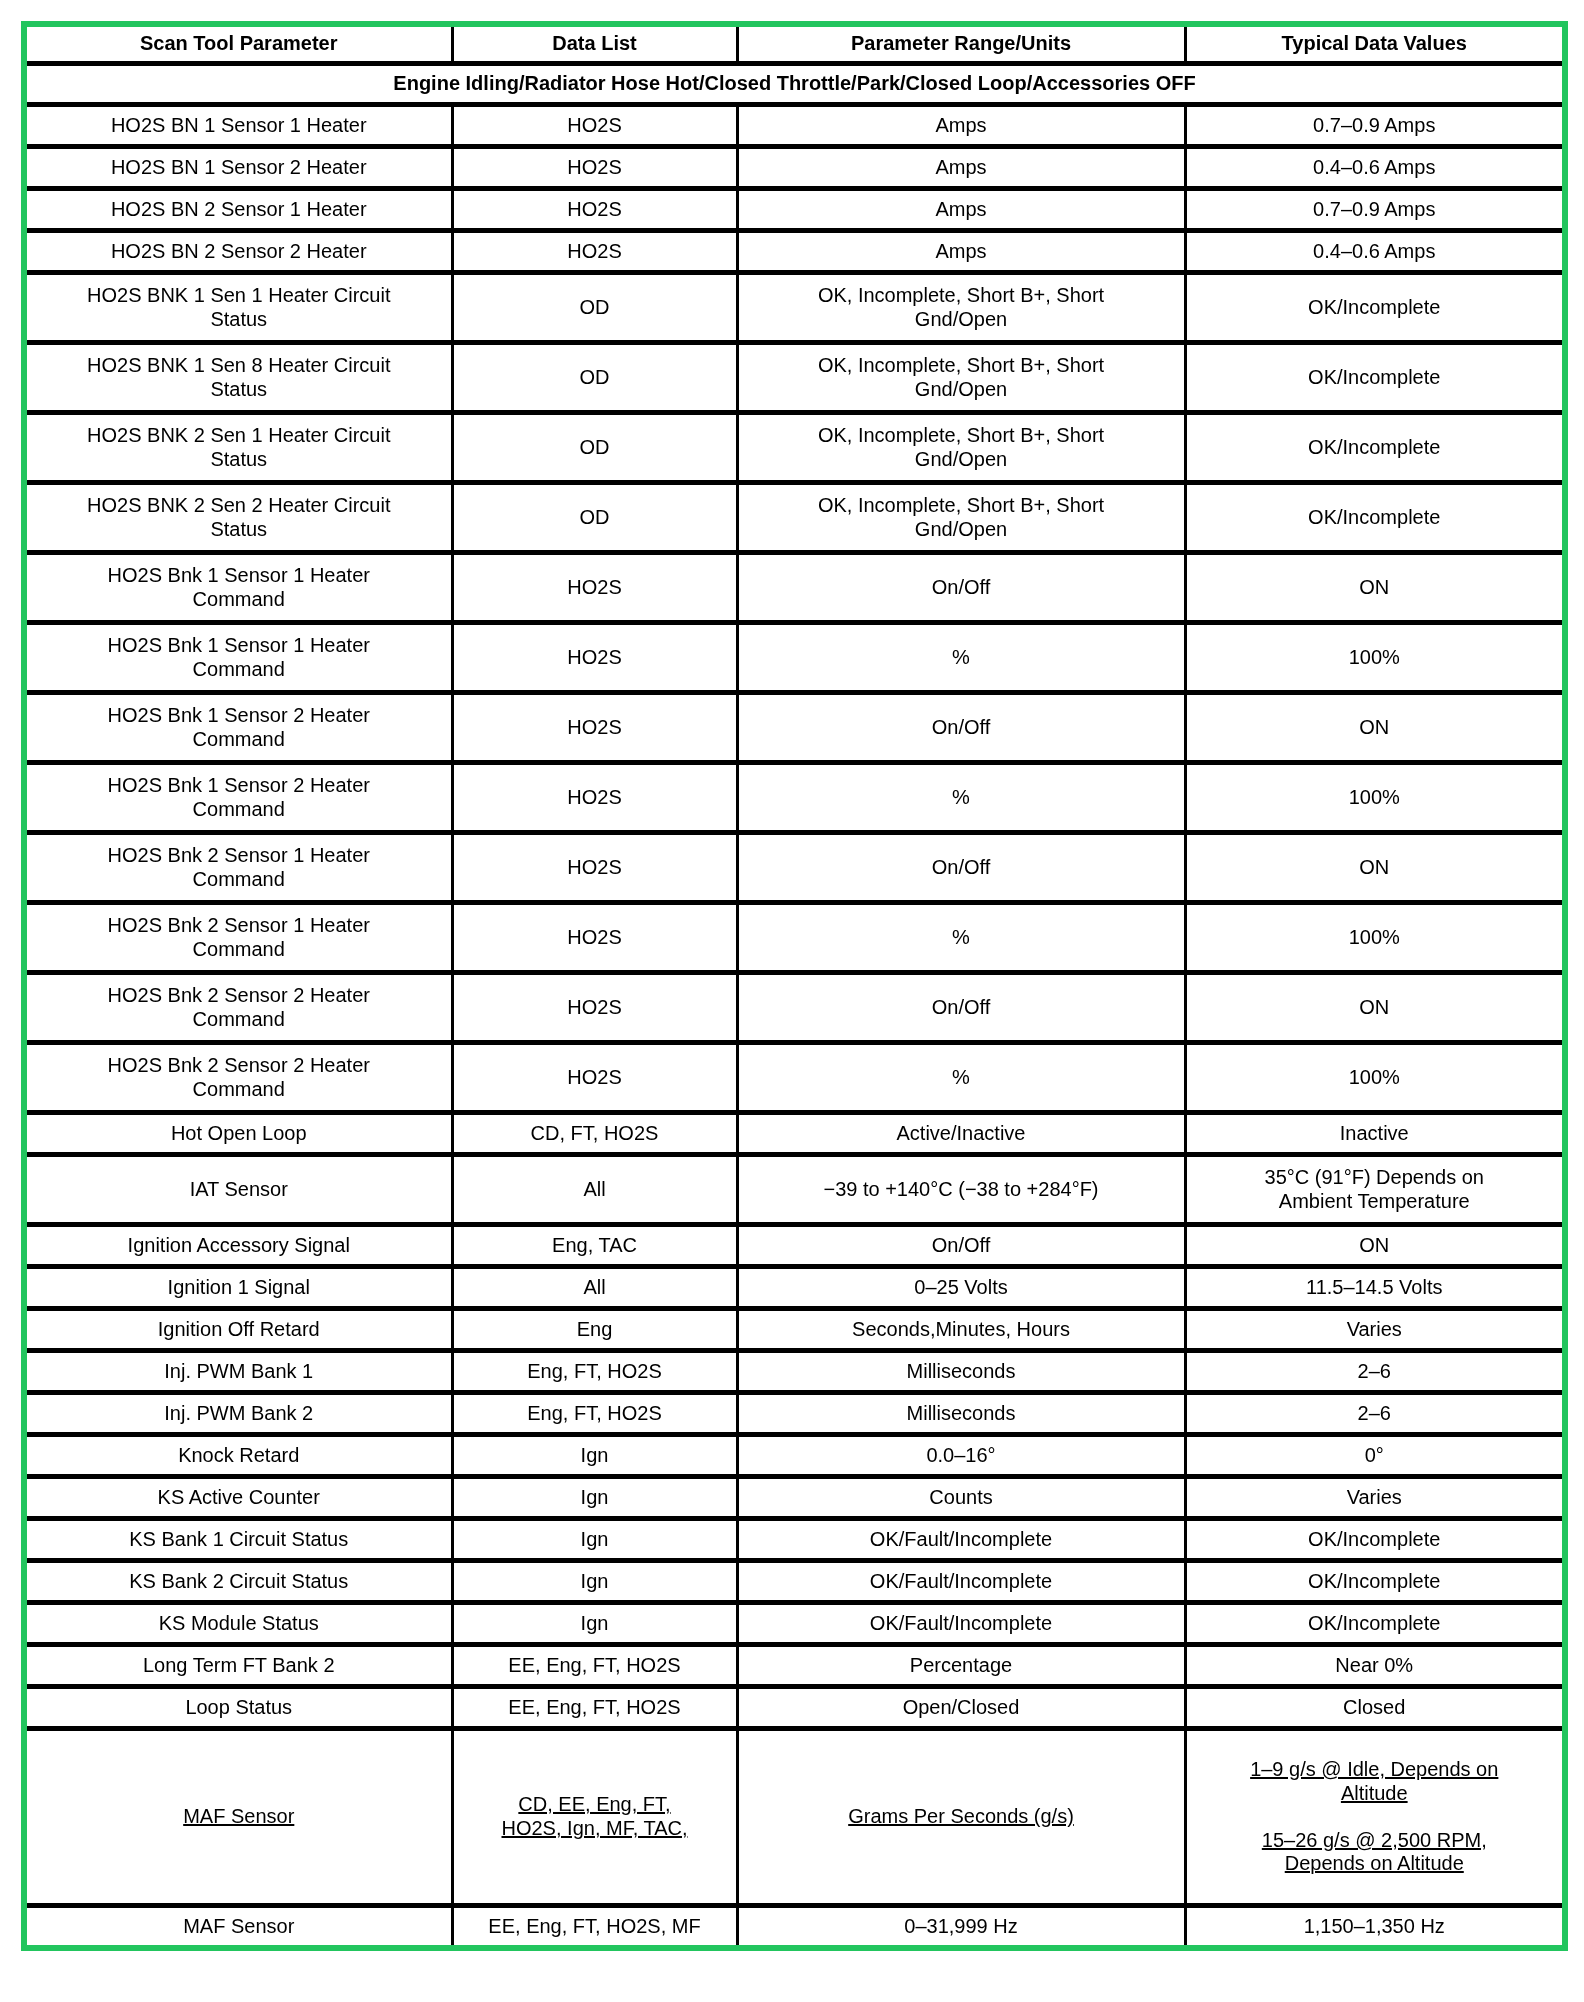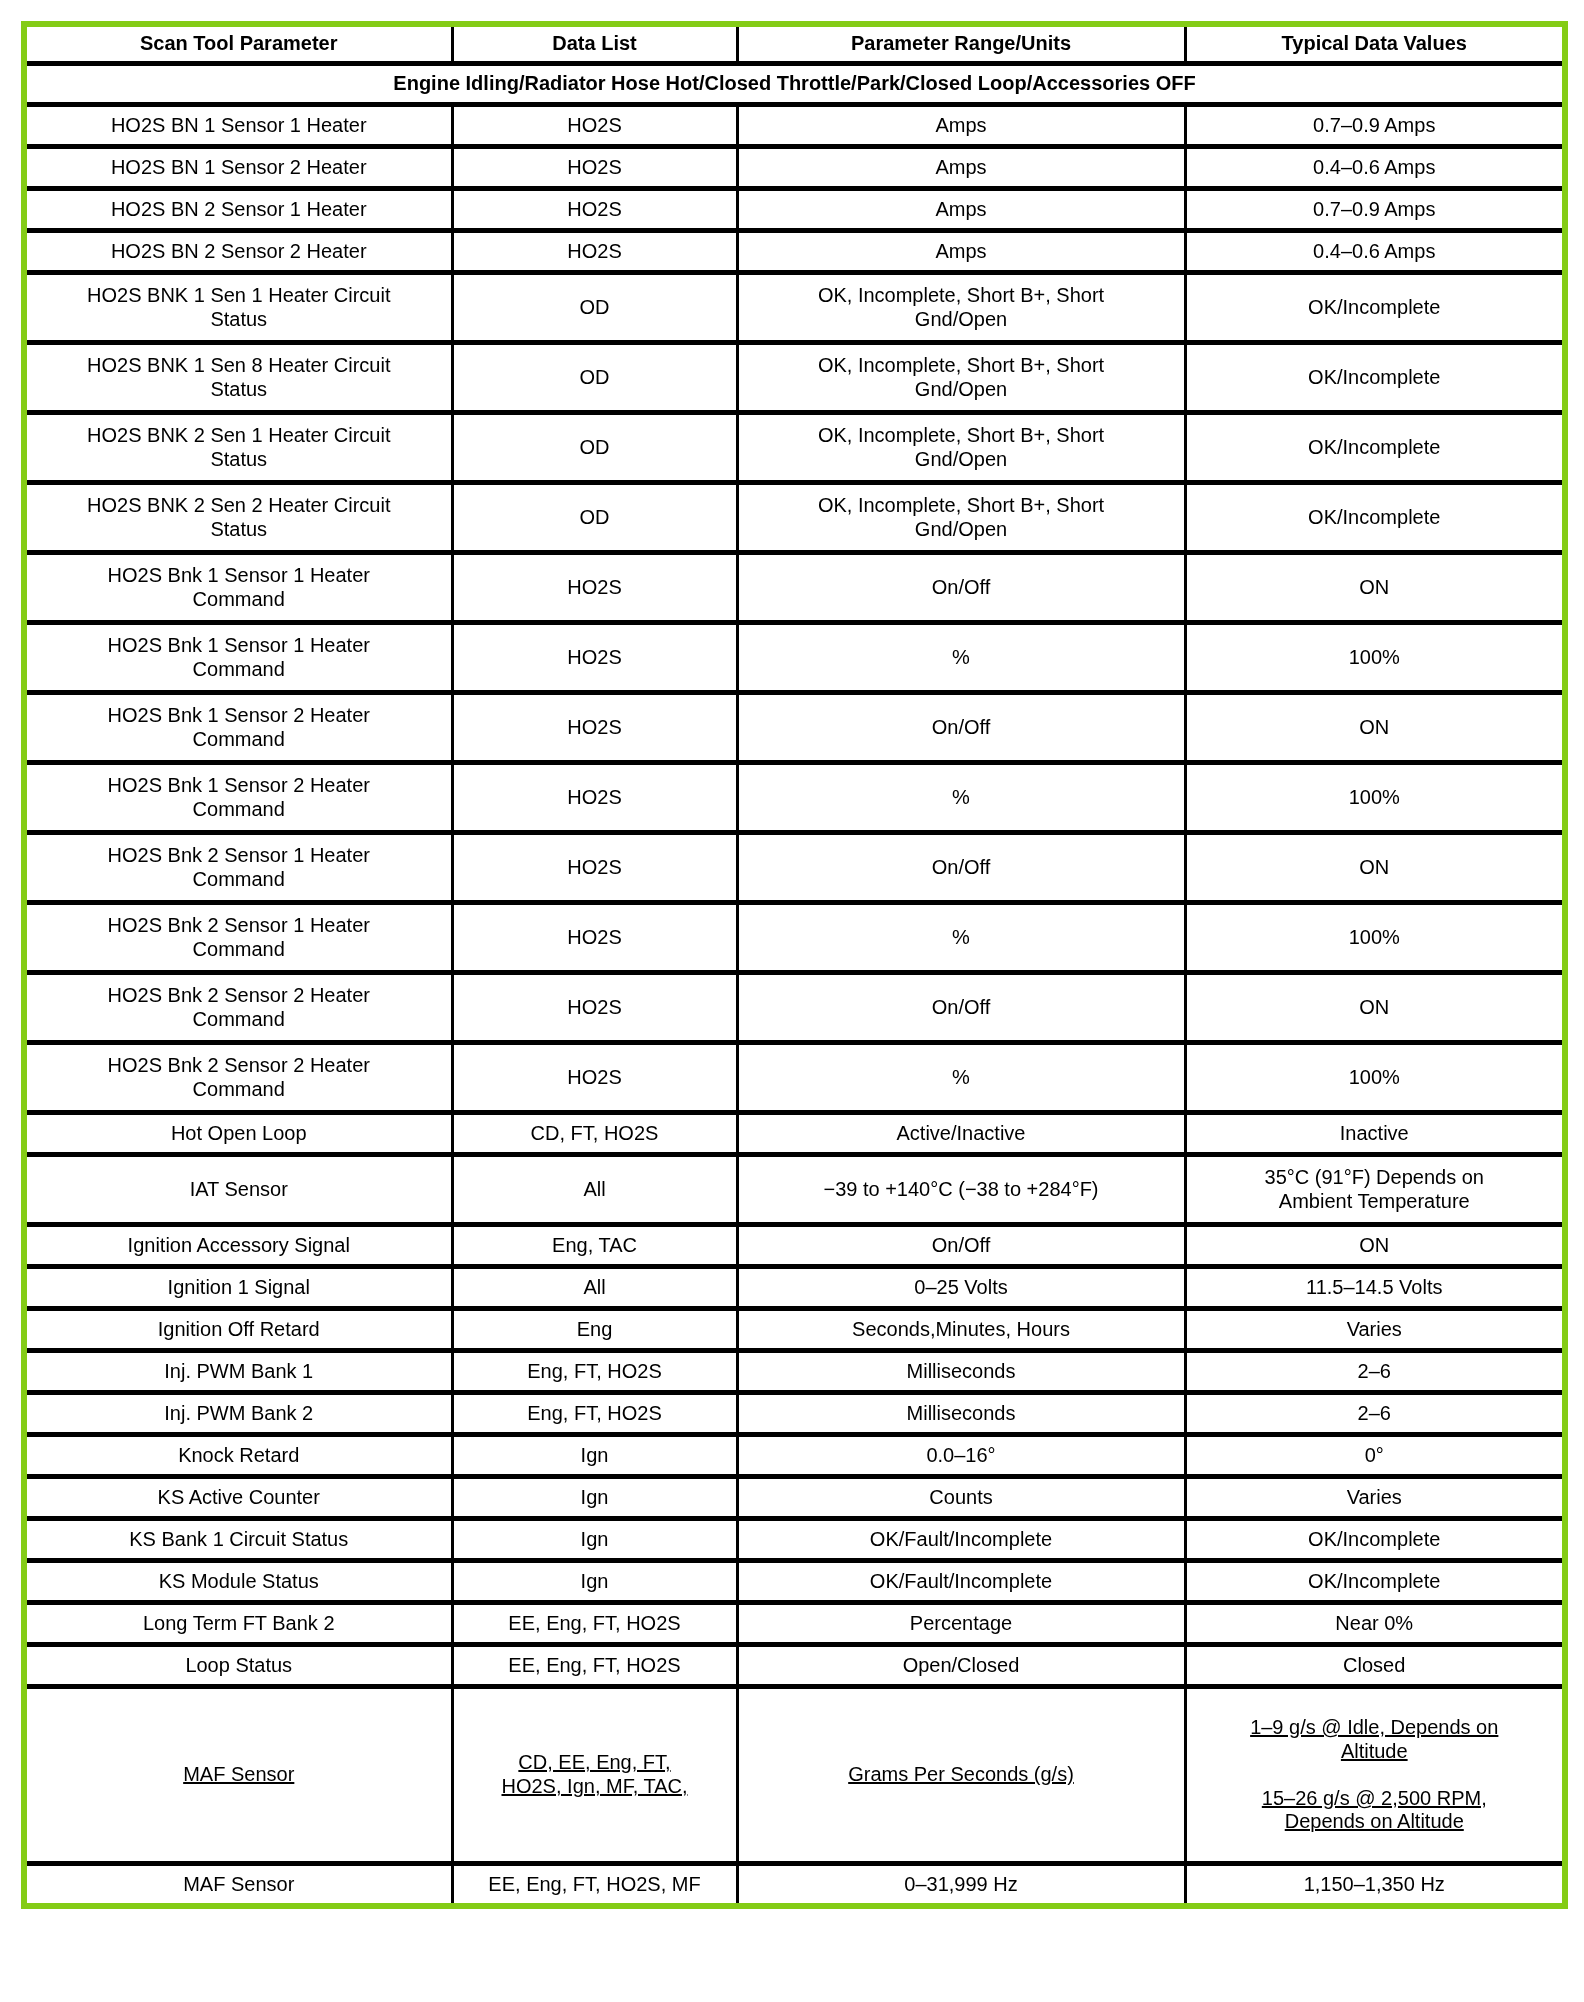--- a/index.html
+++ b/index.html
@@ -10,21 +10,21 @@
     height: 2002px;
     position: relative;
   }
   table.scan-table {
     position: absolute;
     left: 21px;
     top: 21px;
     width: 1541px;
     border-collapse: collapse;
     table-layout: fixed;
-    border: 6px solid #84cc16;
+    border: 6px solid #22c55e;
     background: #ffffff;
   }
   table.scan-table th,
   table.scan-table td {
     border-left: 3px solid #000000;
     border-right: 3px solid #000000;
     border-top: 5px solid #000000;
     border-bottom: 5px solid #000000;
     font-family: "Liberation Sans", sans-serif;
     color: #000000;
@@ -273,20 +273,26 @@
     <td>Varies</td>
   </tr>
 
   <tr class="rh1">
     <td class="param-cell">KS Bank 1 Circuit Status</td>
     <td>Ign</td>
     <td>OK/Fault/Incomplete</td>
     <td>OK/Incomplete</td>
   </tr>
 
+  <tr class="rh1">
+    <td class="param-cell">KS Bank 2 Circuit Status</td>
+    <td>Ign</td>
+    <td>OK/Fault/Incomplete</td>
+    <td>OK/Incomplete</td>
+  </tr>
 
   <tr class="rh1">
     <td class="param-cell">KS Module Status</td>
     <td>Ign</td>
     <td>OK/Fault/Incomplete</td>
     <td>OK/Incomplete</td>
   </tr>
 
 
   <tr class="rh1">

